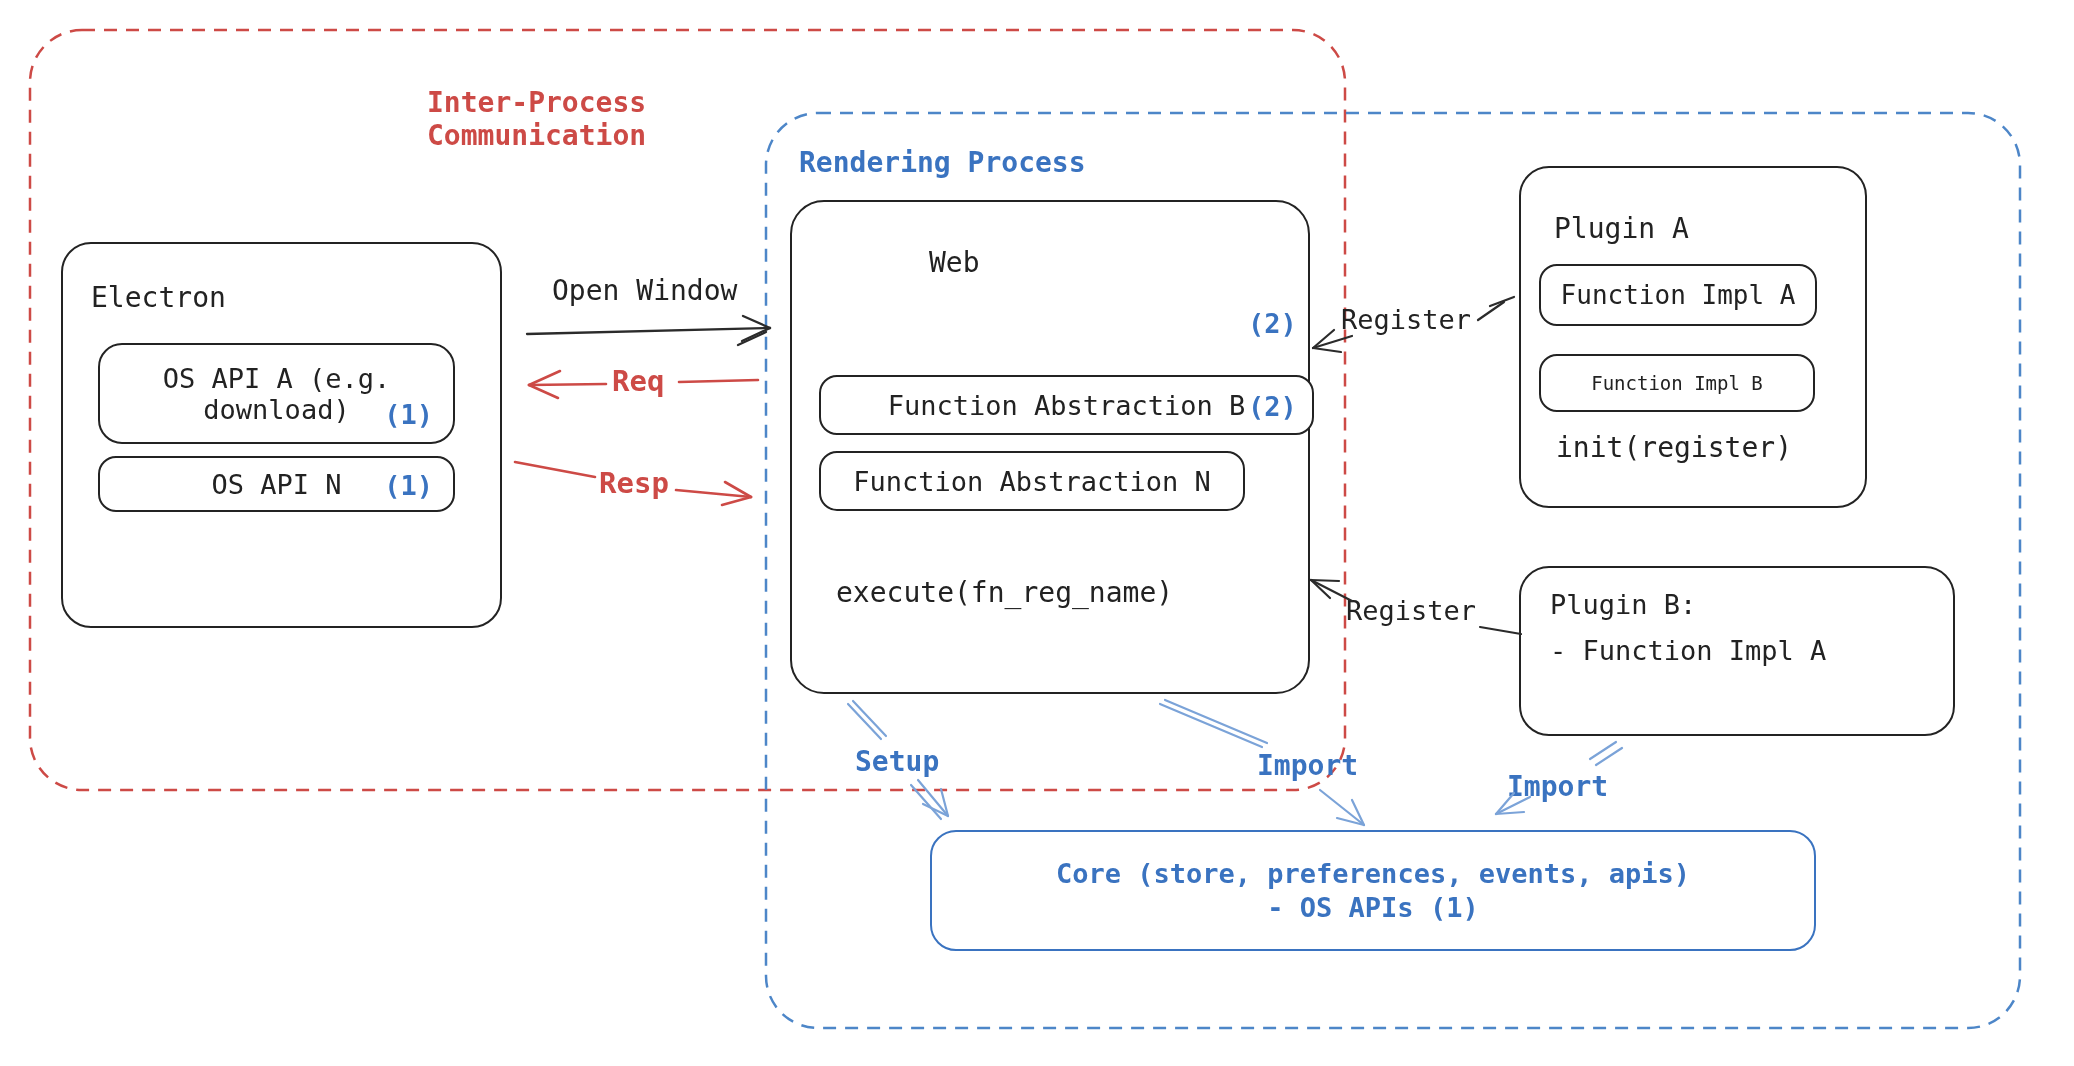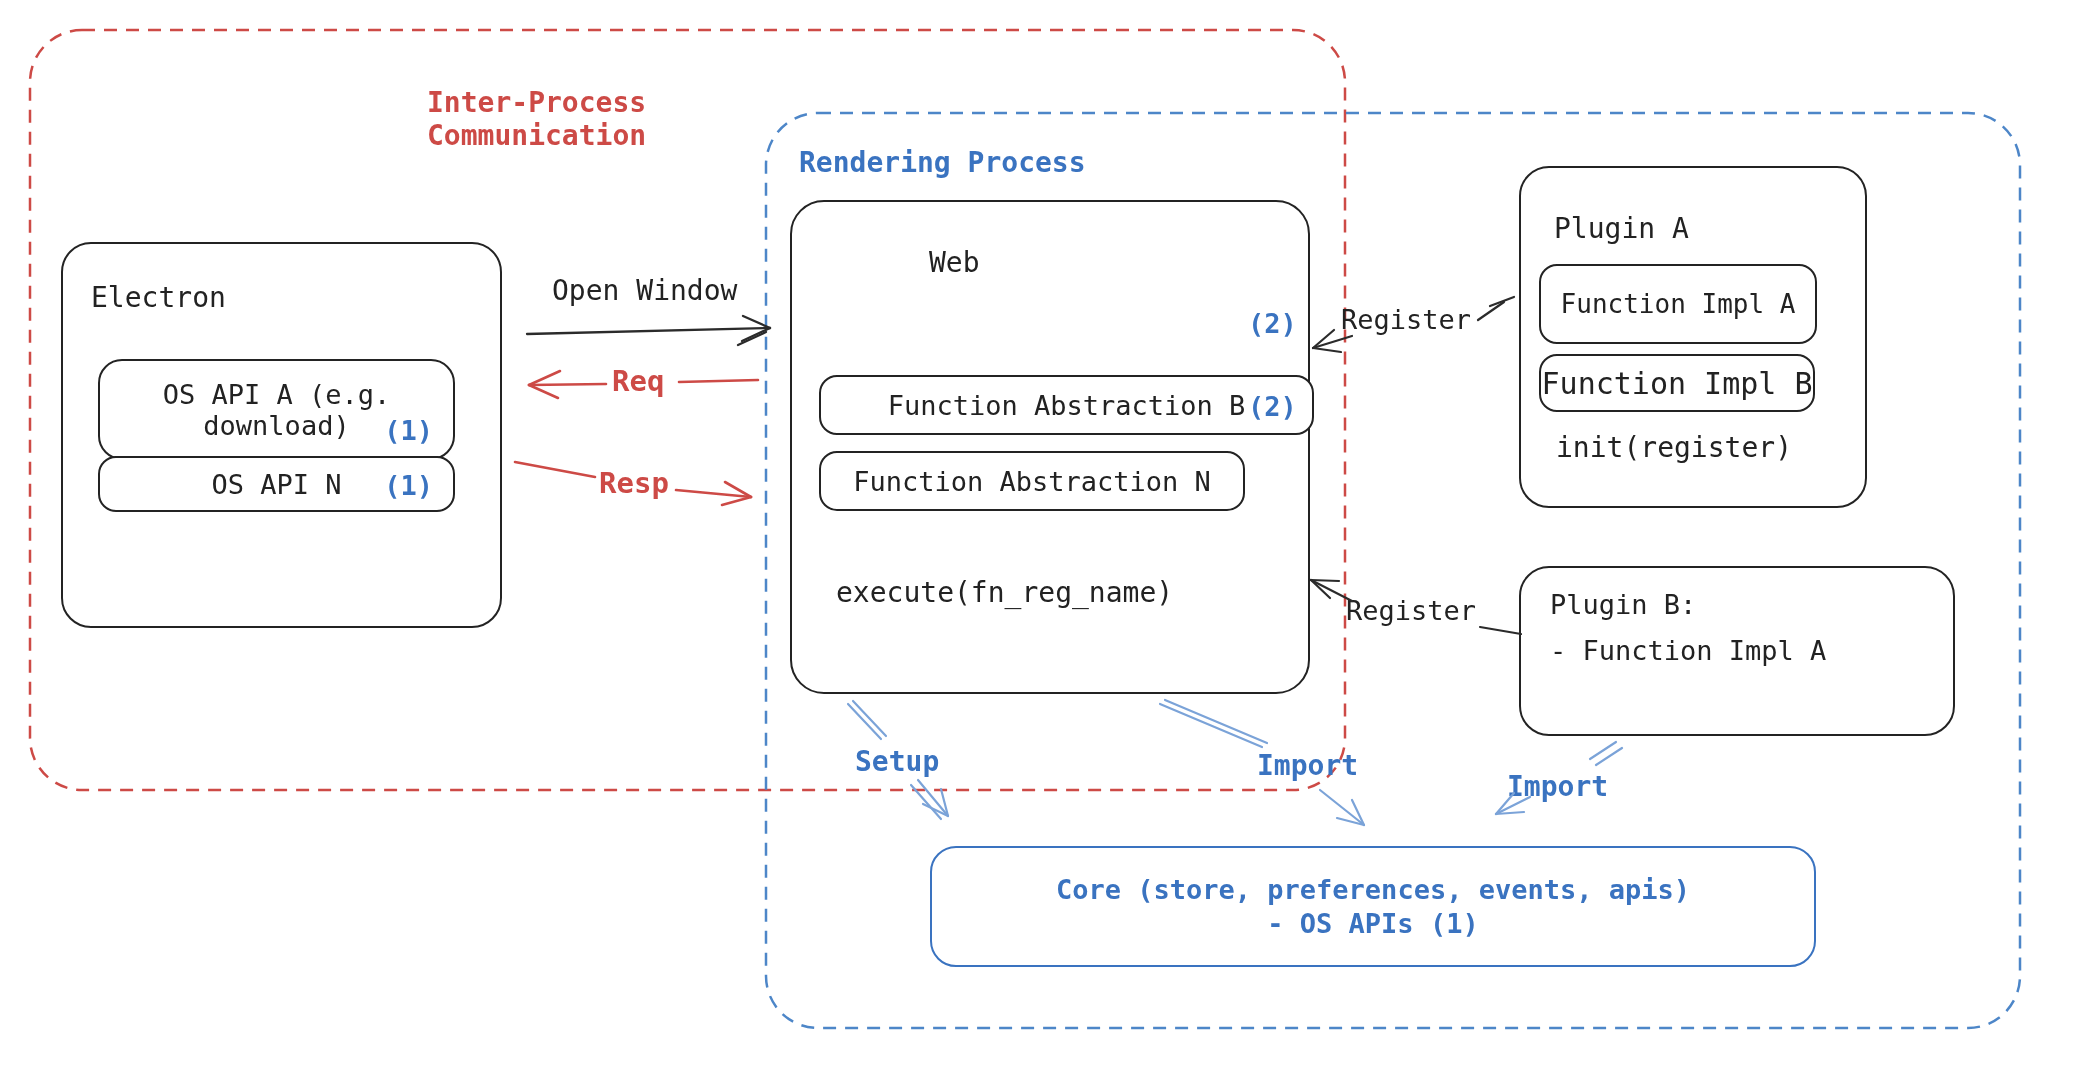--- a/index.html
+++ b/index.html
@@ -20,21 +20,21 @@
     box-sizing:border-box;
   }
   .box.small{border-radius:18px;border-width:2.1px;}
   .box.core{border:2px solid #3a73c0;border-radius:26px;}
   .lbl{position:absolute;white-space:pre;font-size:27px;line-height:33px;}
   .title{font-size:28px;}
   .red{color:#cd4a46;font-weight:bold;}
   .blue{color:#3a73c0;font-weight:bold;}
   .badge{color:#3a73c0;font-weight:bold;font-size:27px;}
   .center-flex{display:flex;align-items:center;justify-content:center;}
-  .col-flex{display:flex;flex-direction:column;align-items:center;justify-content:center;margin-top:16px;}
+  .col-flex{display:flex;flex-direction:column;align-items:center;justify-content:center;}
   .core-text{color:#3a73c0;font-weight:bold;font-size:27px;line-height:34px;text-align:center;}
   .pb-lines{line-height:46px;font-size:27px;}
 </style>
 </head>
 <body>
 
 <div class="canvas">
 
   <svg class="layer" width="2074" height="1066" viewBox="0 0 2074 1066">
     <rect x="30" y="30" width="1315" height="760" rx="52" ry="52" fill="none" stroke="#cd4a46" stroke-width="2.5" stroke-dasharray="13 9"></rect>
@@ -69,25 +69,25 @@
   <div class="lbl badge" style="left:1248px;top:390px;">(2)</div>
 
   <div class="box small center-flex" style="left:819px;top:451px;width:426px;height:60px;">
     <span style="font-size:27px;">Function Abstraction N</span>
   </div>
 
   <div class="lbl" style="left:836px;top:576px;font-size:28px;">execute(fn_reg_name)</div>
 
   <div class="box" style="left:1519px;top:166px;width:348px;height:342px;"></div>
   <div class="lbl title" style="left:1554px;top:212px;">Plugin A</div>
-  <div class="box small center-flex" style="left:1539px;top:264px;width:278px;height:80px;">
+  <div class="box small center-flex" style="left:1539px;top:264px;width:278px;height:62px;">
     <span style="font-size:26px;">Function Impl A</span>
   </div>
   <div class="box small center-flex" style="left:1539px;top:354px;width:276px;height:58px;">
-    <span style="font-size:30px;">Function Impl B</span>
+    <span style="font-size:19px;">Function Impl B</span>
   </div>
   <div class="lbl" style="left:1556px;top:431px;font-size:28px;">init(register)</div>
 
   <div class="box" style="left:1519px;top:566px;width:436px;height:170px;"></div>
   <div class="lbl pb-lines" style="left:1550px;top:582px;"><span>Plugin B:</span><br><span>- Function Impl A</span><br></div>
 
   <div class="box core col-flex" style="left:930px;top:830px;width:886px;height:121px;">
     <div class="core-text">Core (store, preferences, events, apis)</div>
     <div class="core-text">- OS APIs (1)</div>
   </div>

